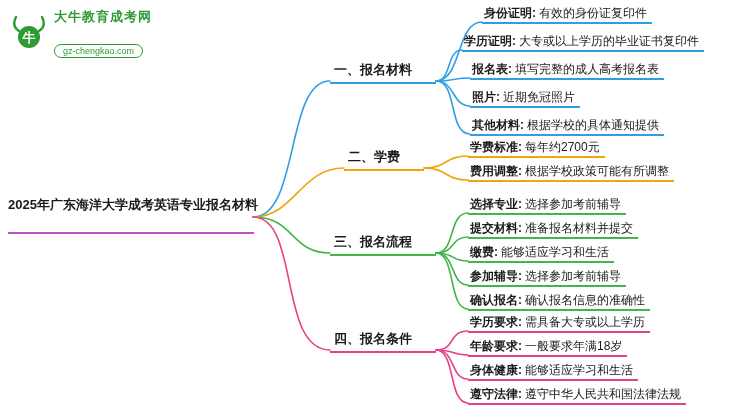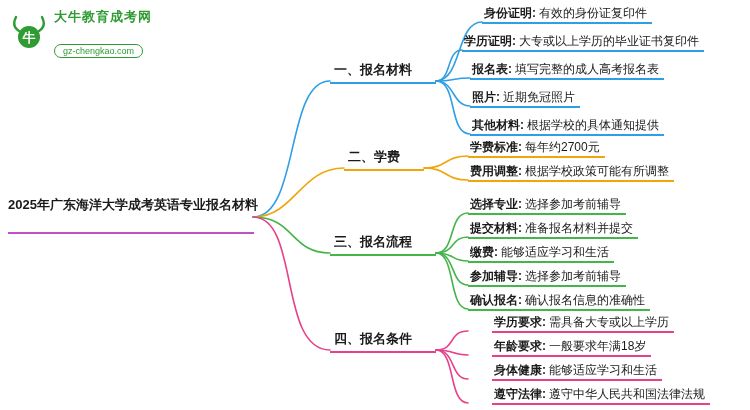--- a/index.html
+++ b/index.html
@@ -35,21 +35,21 @@
   .leaf{
     font-size:12px;line-height:15px;
     padding:0 5px 1px 2px;
     border-bottom:2px solid #ec4899;
   }
   .leaf .k{font-weight:700;}
   .leaf .d{margin-left:3px;}
   .leaf.b1{border-color:#2f9fe5;}
   .leaf.b2{border-color:#f0a50a;}
   .leaf.b3{border-color:#43b549;}
-  .leaf.b4{border-color:#e8418c;margin-left:24px;}
+  .leaf.b4{border-color:#e8418c;}
 
   
   .logo{
     position:absolute;left:10px;top:8px;z-index:3;
     display:flex;align-items:center;gap:6px;color:#2e9b33;
   }
   .logo .brand{font-size:13px;font-weight:700;letter-spacing:1px;}
   .logo .domain{
     display:inline-block;margin-top:18px;font-size:9px;line-height:12px;
     border:1px solid #2e9b33;border-radius:8px;padding:0 8px;

